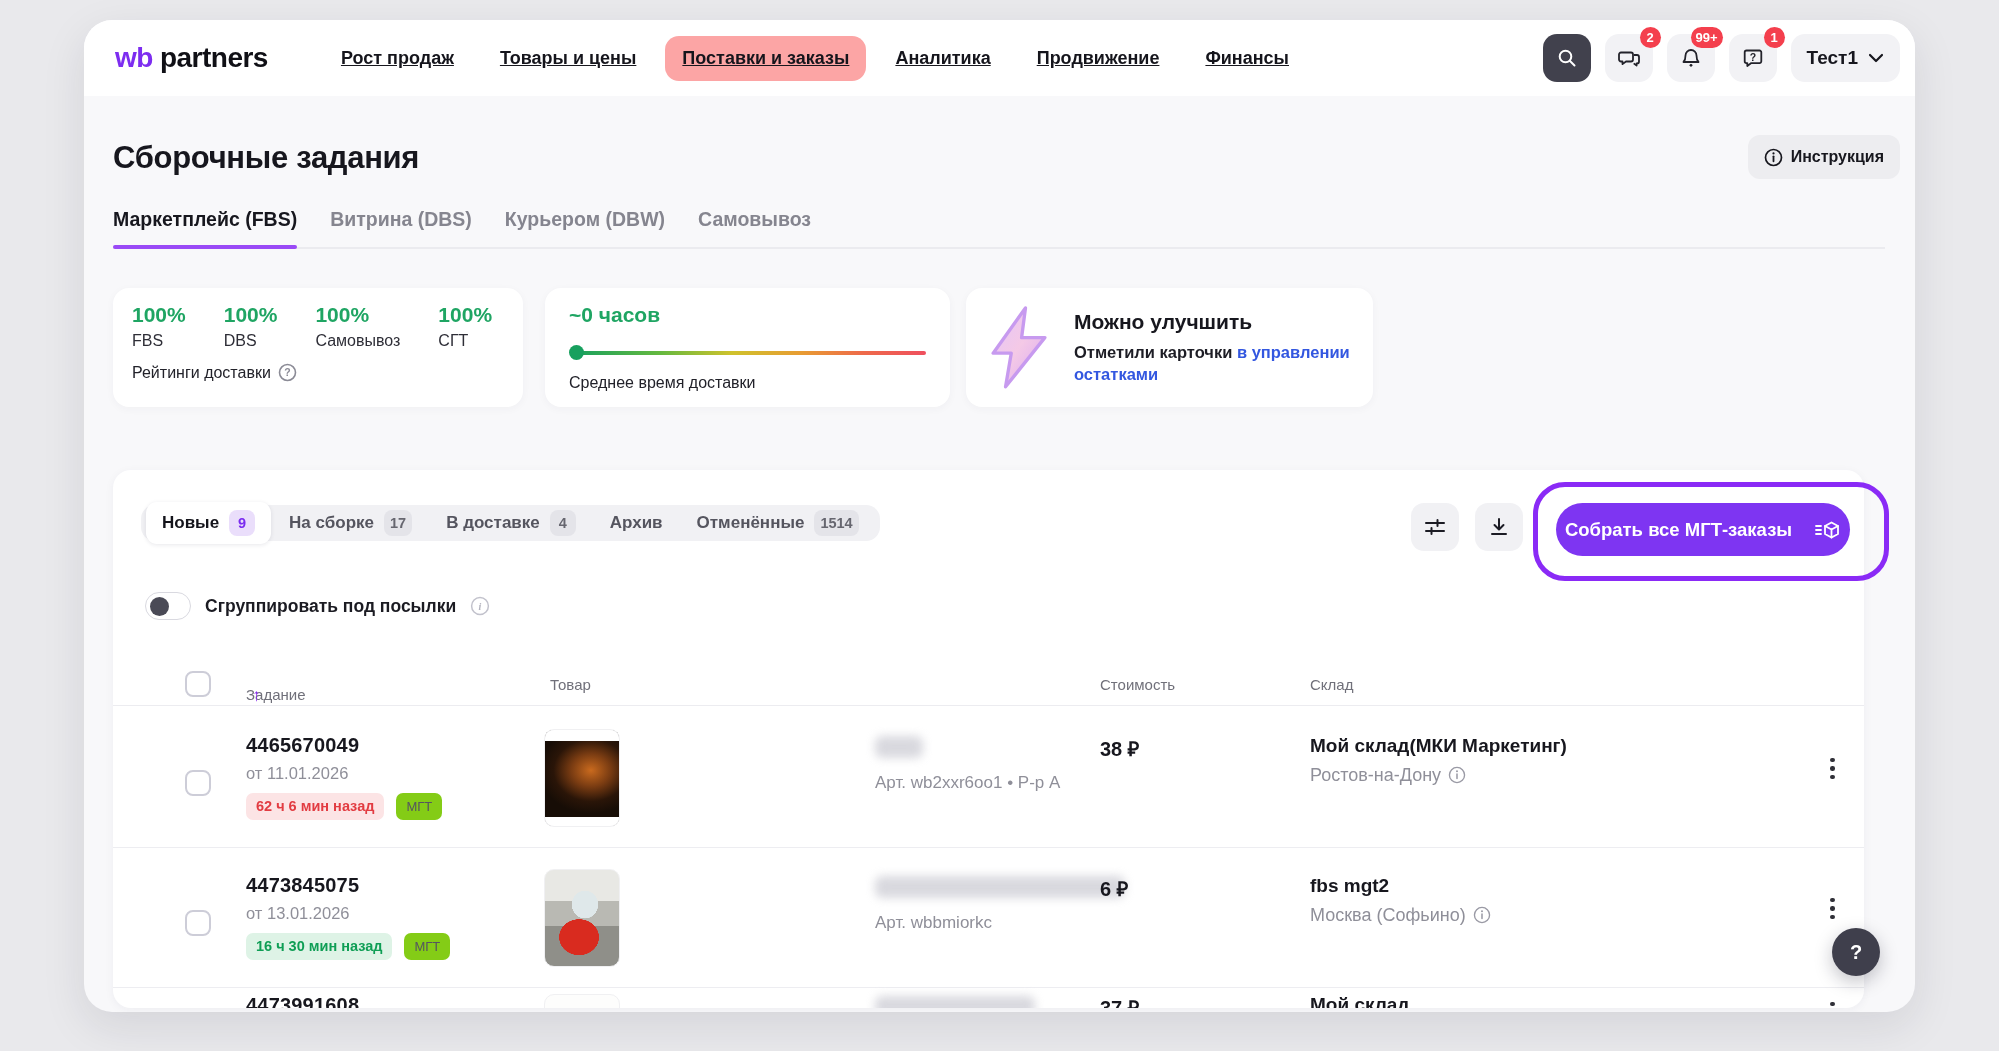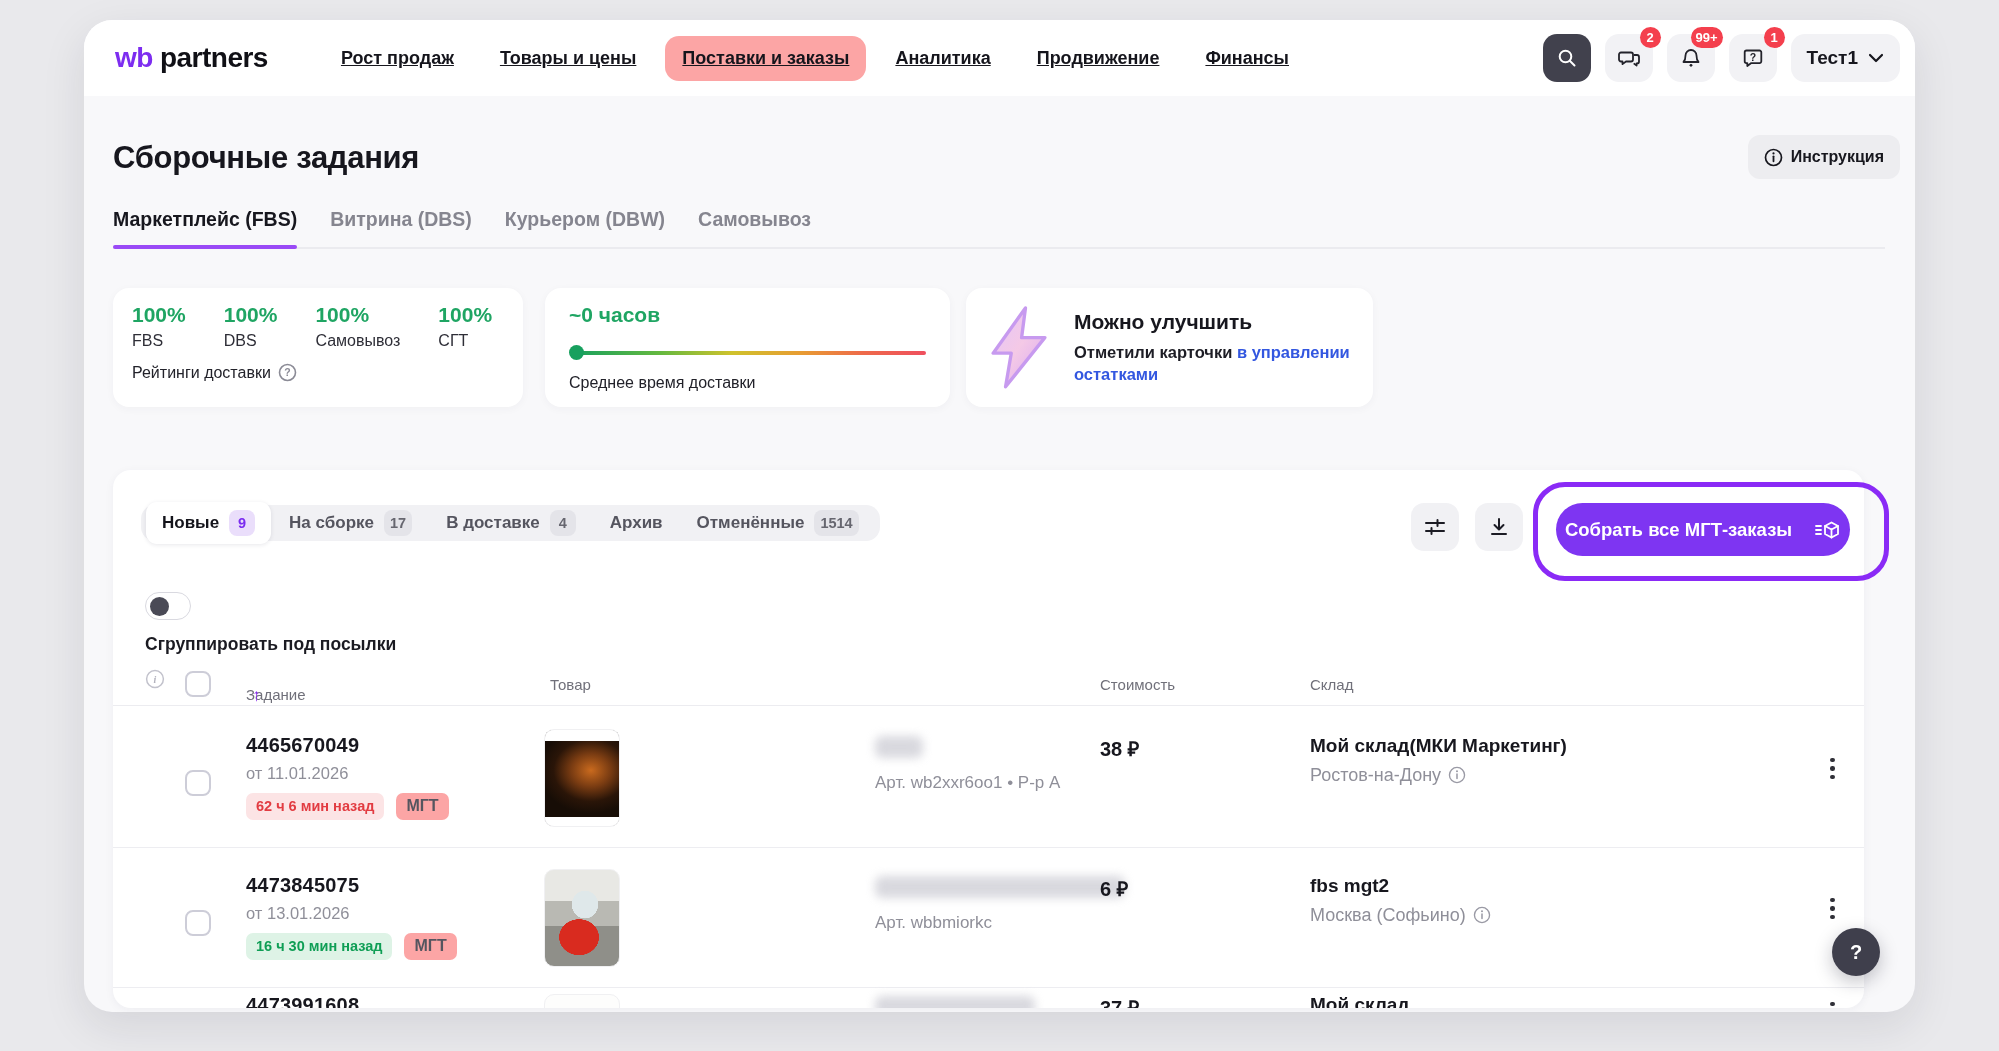--- a/index.html
+++ b/index.html
@@ -70,21 +70,21 @@
 
   .tool-btn { position:absolute; top:33px; width:48px; height:48px; border-radius:13px; background:#f1f1f4;
               display:flex; align-items:center; justify-content:center; cursor:pointer; }
   .tool-filter { left:1298px; }
   .tool-download { left:1362px; }
   .collect-btn { position:absolute; left:1443px; top:33px; width:294px; height:53px; border-radius:27px; background:#7e35f2;
                  color:#fff; font-size:18.5px; font-weight:600; display:flex; align-items:center; justify-content:center; gap:22px; cursor:pointer; }
   .annotation-outline { position:absolute; left:1449px; top:462px; width:356px; height:99px;
                         border:5px solid #8a2af6; border-radius:32px; pointer-events:none; z-index:5; }
 
-  .toggle-row { position:absolute; left:32px; top:122px; display:flex; align-items:flex-start; gap:14px;flex-direction:column; }
+  .toggle-row { position:absolute; left:32px; top:122px; display:flex; align-items:center; gap:14px; }
   .toggle { width:46px; height:28px; border-radius:14px; background:#fff; border:1.5px solid #d9d9e0; position:relative; cursor:pointer; }
   .toggle-knob { position:absolute; left:4px; top:3.5px; width:19px; height:19px; border-radius:50%; background:#4a4a56; }
   .toggle-label { font-size:17.5px; font-weight:600; color:#1b1b22; }
 
   
   .thead { position:absolute; left:0; right:0; top:196px; height:40px; border-bottom:1.5px solid #ececf0; font-size:15px; color:#70707a; }
   .thead span { position:absolute; top:10px; }
   .col-task { left:133px; } .col-product { left:437px; } .col-price { left:987px; } .col-wh { left:1197px; }
   .sort-arrow { color:#8a2bf0; font-size:17px; font-weight:700; margin-left:6px; }
   .checkbox { width:26px; height:26px; border:2px solid #cdcdd8; border-radius:8px; background:#fff; cursor:pointer; }
@@ -93,21 +93,21 @@
   .trow { position:absolute; left:0; right:0; height:140px; border-bottom:1.5px solid #ededf1; }
   .row-0 { top:237.5px; } .row-1 { top:377.5px; } .row-2 { top:517.5px; border-bottom:none; }
   .trow .checkbox { position:absolute; left:72px; top:62px; }
   .cell-task { position:absolute; left:133px; top:26px; }
   .task-id { font-size:20px; font-weight:800; letter-spacing:0.2px; }
   .task-date { font-size:16.5px; color:#8f8f99; margin-top:7px; }
   .task-badges { display:flex; gap:12px; margin-top:10px; }
   .time-badge { height:27px; border-radius:7px; padding:0 10px; font-size:14.5px; font-weight:700; display:flex; align-items:center; }
   .time-badge.red { background:#fce4e5; color:#e23c42; }
   .time-badge.green { background:#def3e6; color:#0f9e55; }
-  .mgt-badge { height:27px; border-radius:7px; padding:0 10px; font-size:16px; font-weight:700; background:#fca5a5; color:#55555f; display:flex; align-items:center; }
+  .mgt-badge { height:27px; border-radius:7px; padding:0 10px; font-size:13px; font-weight:400; background:#84cc16; color:#55555f; display:flex; align-items:center; }
   .thumb { position:absolute; left:431px; top:21px; width:76px; height:98px; border-radius:10px; overflow:hidden; border:1px solid #f0f0f2; }
   .thumb-1 { background:
       linear-gradient(180deg,#fff 0 11%, rgba(255,255,255,0) 11%),
       linear-gradient(0deg,#fff 0 9%, rgba(255,255,255,0) 9%),
       radial-gradient(70% 45% at 62% 42%, #c96a1e 0%, #7a3c12 38%, #2a1508 72%, #170d06 100%); }
   .thumb-2 { background:
       radial-gradient(32% 26% at 54% 36%, #dfe8ea 0 55%, rgba(0,0,0,0) 56%),
       radial-gradient(46% 32% at 46% 70%, #d92b1f 0 58%, rgba(0,0,0,0) 59%),
       linear-gradient(180deg,#e8e8e4 0 32%, #b9b9b3 32% 58%, #8f8f89 58% 100%); }
   .thumb-3 { background: radial-gradient(18% 14% at 16% 82%, #e8a43a 0 60%, rgba(0,0,0,0) 61%), #fdfdfc; }

